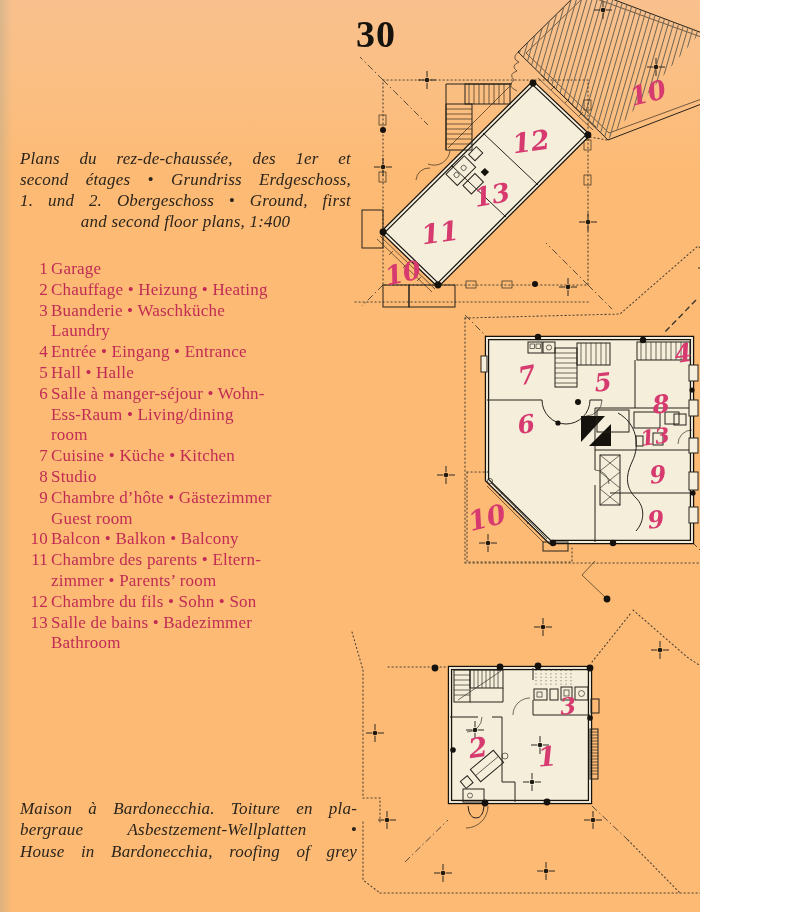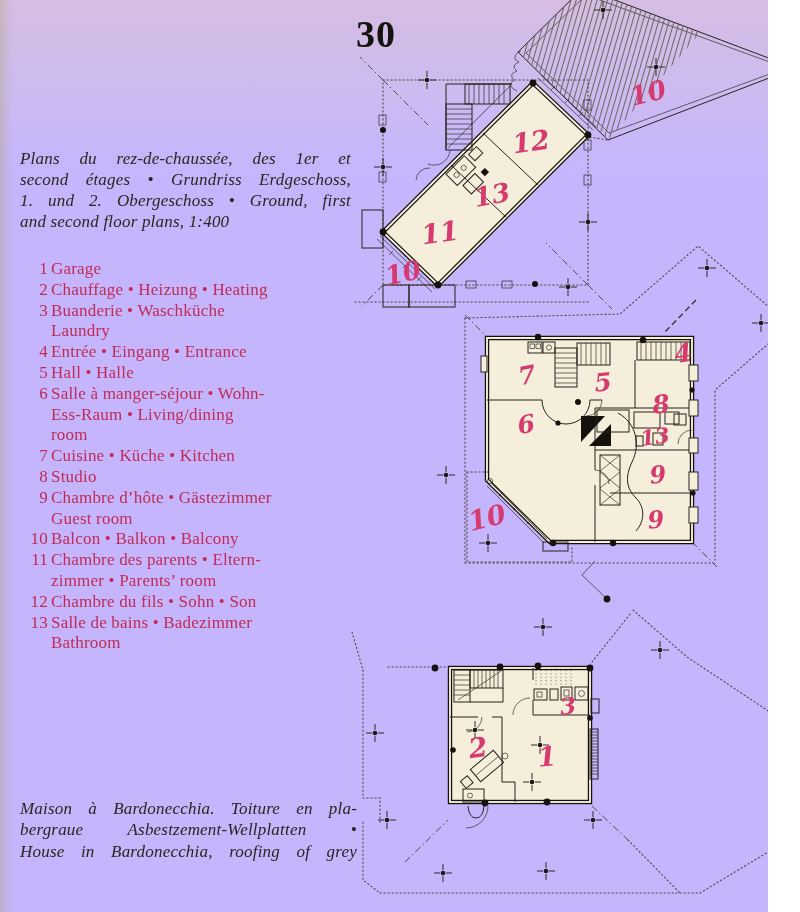--- a/index.html
+++ b/index.html
@@ -1,29 +1,29 @@
 <!DOCTYPE html>
 <html><head>
 <meta charset="utf-8">
 <style>
   html,body{margin:0;padding:0;}
-  #page{position:relative;width:768px;height:912px;background:#c4b5fd;overflow:hidden;
+  #page{position:relative;width:700px;height:912px;background:#fdba74;overflow:hidden;
         font-family:"Liberation Serif",serif;color:#2b251d;}
   #tint-top{position:absolute;left:0;top:0;width:800px;height:175px;
         background:linear-gradient(180deg,rgba(242,203,183,.38) 0%,rgba(242,210,190,.18) 55%,rgba(242,210,190,0) 100%);pointer-events:none;}
   #edge-left{position:absolute;left:0;top:0;width:12px;height:912px;
         background:linear-gradient(90deg,rgba(180,168,138,.45),rgba(180,168,138,0));pointer-events:none;}
   #page-number{position:absolute;left:356px;top:12px;font-size:38px;font-weight:bold;
         letter-spacing:1px;color:#16120d;}
   .cap{position:absolute;left:20px;font-style:italic;font-size:17px;line-height:20.9px;
         color:#2b251d;letter-spacing:.2px;}
   #caption-top{top:149px;width:331px;}
   #caption-bottom{top:798px;width:337px;line-height:21.3px;}
   .jl{text-align:justify;text-align-last:justify;}
-  .jend{text-align:left;}
+  .jend{text-align:center;}
   #legend{position:absolute;left:18px;top:259px;width:342px;list-style:none;margin:0;padding:0;
         color:#c12b55;font-size:17px;line-height:20.8px;letter-spacing:.2px;}
   #legend li{display:flex;align-items:flex-start;}
   #legend .num{width:30px;text-align:right;flex:0 0 30px;}
   #legend .txt{margin-left:3px;white-space:pre-line;}
   svg{position:absolute;overflow:visible;}
   .t{stroke:#26221b;stroke-width:1;fill:none;}
   .tt{stroke:#26221b;stroke-width:.65;fill:none;}
   .d{stroke:#474034;stroke-width:1.05;fill:none;stroke-dasharray:1.2,2.8;stroke-linecap:round;}
   .dd{stroke:#474034;stroke-width:.9;fill:none;stroke-dasharray:7,3,1.5,3;}

